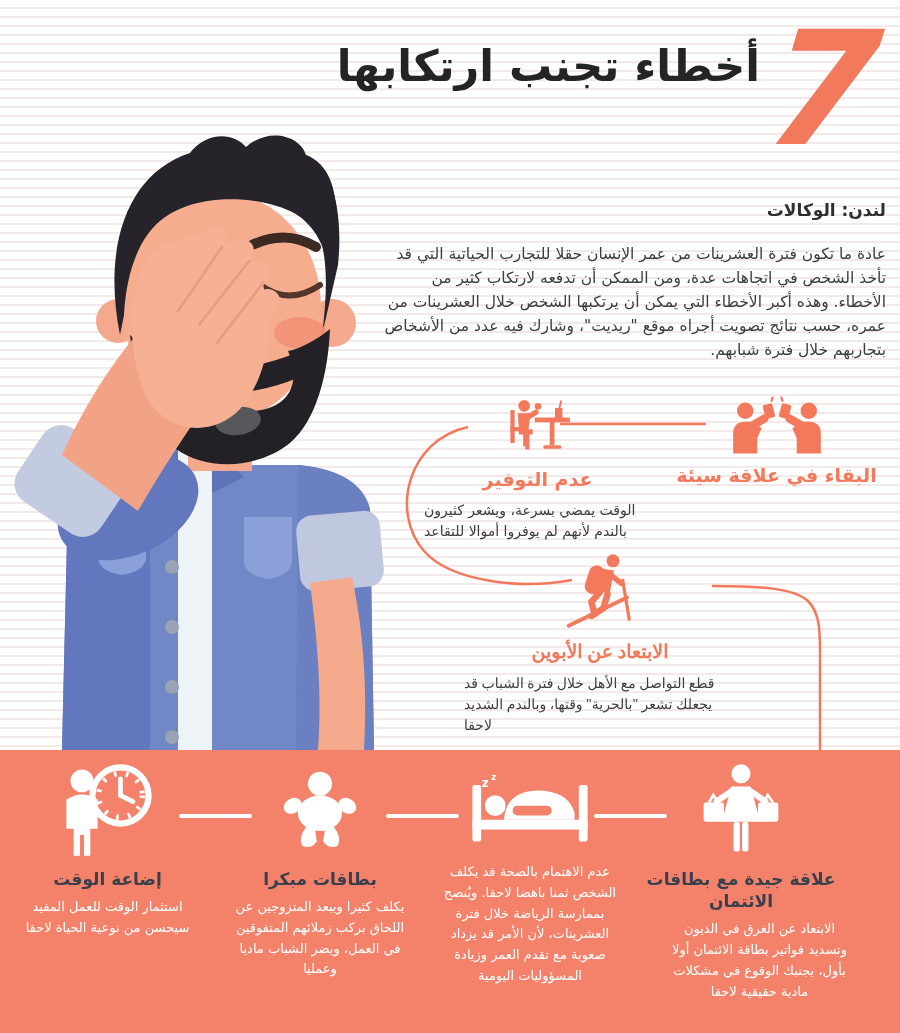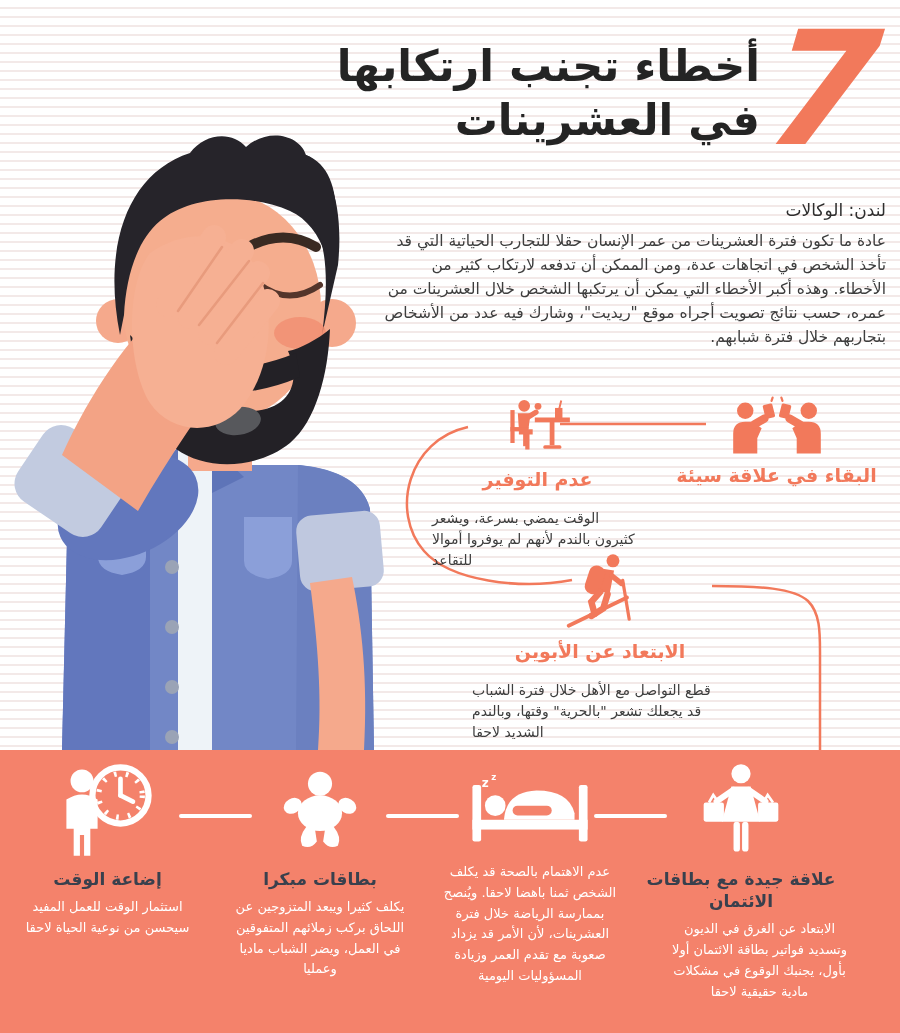--- a/index.html
+++ b/index.html
@@ -12,30 +12,30 @@
   
   #big-number{
     right:6px;top:10px;width:140px;text-align:center;
     font-size:158px;line-height:1;font-weight:800;font-style:italic;
     color:#F2795B;transform:skewX(-6deg);
   }
   #title-block{right:140px;top:40px;width:560px;text-align:right;direction:rtl;
     color:#242424;font-weight:700;font-size:43px;line-height:1.25;letter-spacing:-1px;}
   
   #intro-block{right:14px;top:200px;width:502px;direction:rtl;text-align:right;color:#333;}
-  #intro-source{font-weight:400;font-size:17px;margin-bottom:9px;color:#2e2e2e;}
+  #intro-source{font-weight:700;font-size:17px;margin-bottom:22px;color:#2e2e2e;}
   #intro-body{font-size:15.5px;line-height:1.55;color:#3d3d3d;}
   
   .top-item{display:flex;flex-direction:column;align-items:center;direction:rtl;text-align:left;}
   .top-item .icon-box{display:flex;align-items:flex-end;justify-content:center;}
   .top-item h3{margin:10px 0 6px 0;font-size:19px;font-weight:700;color:#F2795B;}
-  .top-item p{margin:12px;font-size:14px;line-height:1.5;color:#3d3d3d;}
+  .top-item p{margin:4px;font-size:14px;line-height:1.5;color:#3d3d3d;}
   #item-not-saving{left:420px;top:386px;width:235px;}
   #item-bad-relationship{left:653px;top:390px;width:247px;}
-  #item-away-parents{left:460px;top:548px;width:280px;}
+  #item-away-parents{left:460px;top:548px;width:280px;font-family:Liberation Serif, serif;}
   
   #connector-layer{left:0;top:0;width:900px;height:1033px;pointer-events:none;}
   
   #band{left:0;top:750px;width:900px;height:283px;background:#F4826B;}
   .band-col{position:absolute;top:758px;display:flex;flex-direction:column;align-items:center;direction:rtl;text-align:center;}
   .band-col .icon-box{height:104px;display:flex;align-items:center;justify-content:center;}
   .band-col h3{margin:6px 0 7px 0;font-size:17px;font-weight:700;color:#39404D;line-height:1.3;}
   .band-col p{margin:0;font-size:13px;line-height:1.6;color:#ffffff;}
   #col-time{left:5px;width:205px;}
   #col-children{left:215px;width:210px;}
@@ -44,21 +44,20 @@
   .band-dash{position:absolute;top:814px;width:73px;height:3.5px;border-radius:2px;background:#ffffff;}
 </style>
 </head>
 <body>
 
 <div id="stage">
 
   <div id="big-number" class="abs">7</div>
   <div id="title-block" class="abs">
     <div>أخطاء تجنب ارتكابها</div>
-    <div>في العشرينات</div>
   </div>
 
   <div id="intro-block" class="abs">
     <div id="intro-source">لندن: الوكالات</div>
     <div id="intro-body">عادة ما تكون فترة العشرينات من عمر الإنسان  حقلا للتجارب الحياتية التي قد تأخذ الشخص في اتجاهات عدة، ومن الممكن أن تدفعه لارتكاب كثير من الأخطاء. وهذه أكبر الأخطاء التي يمكن أن يرتكبها الشخص خلال العشرينات من عمره، حسب نتائج تصويت أجراه موقع "ريديت"، وشارك فيه عدد من الأشخاص بتجاربهم خلال فترة شبابهم.</div>
   </div>
 
   <svg class="abs" style="left:0;top:125px;" width="415" height="625" viewBox="0 0 415 625" aria-hidden="true">
 
     <g>

